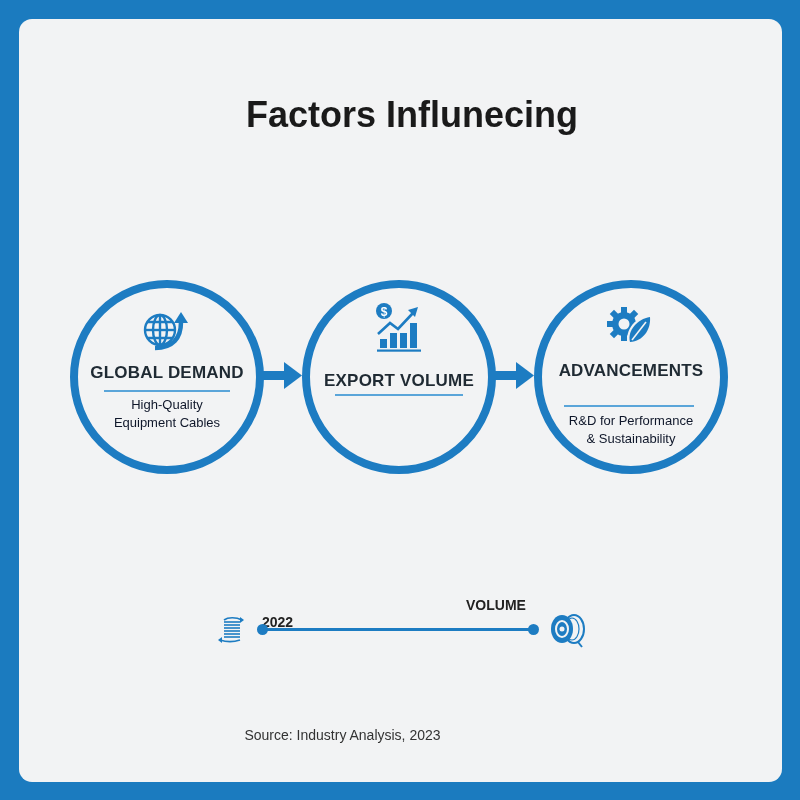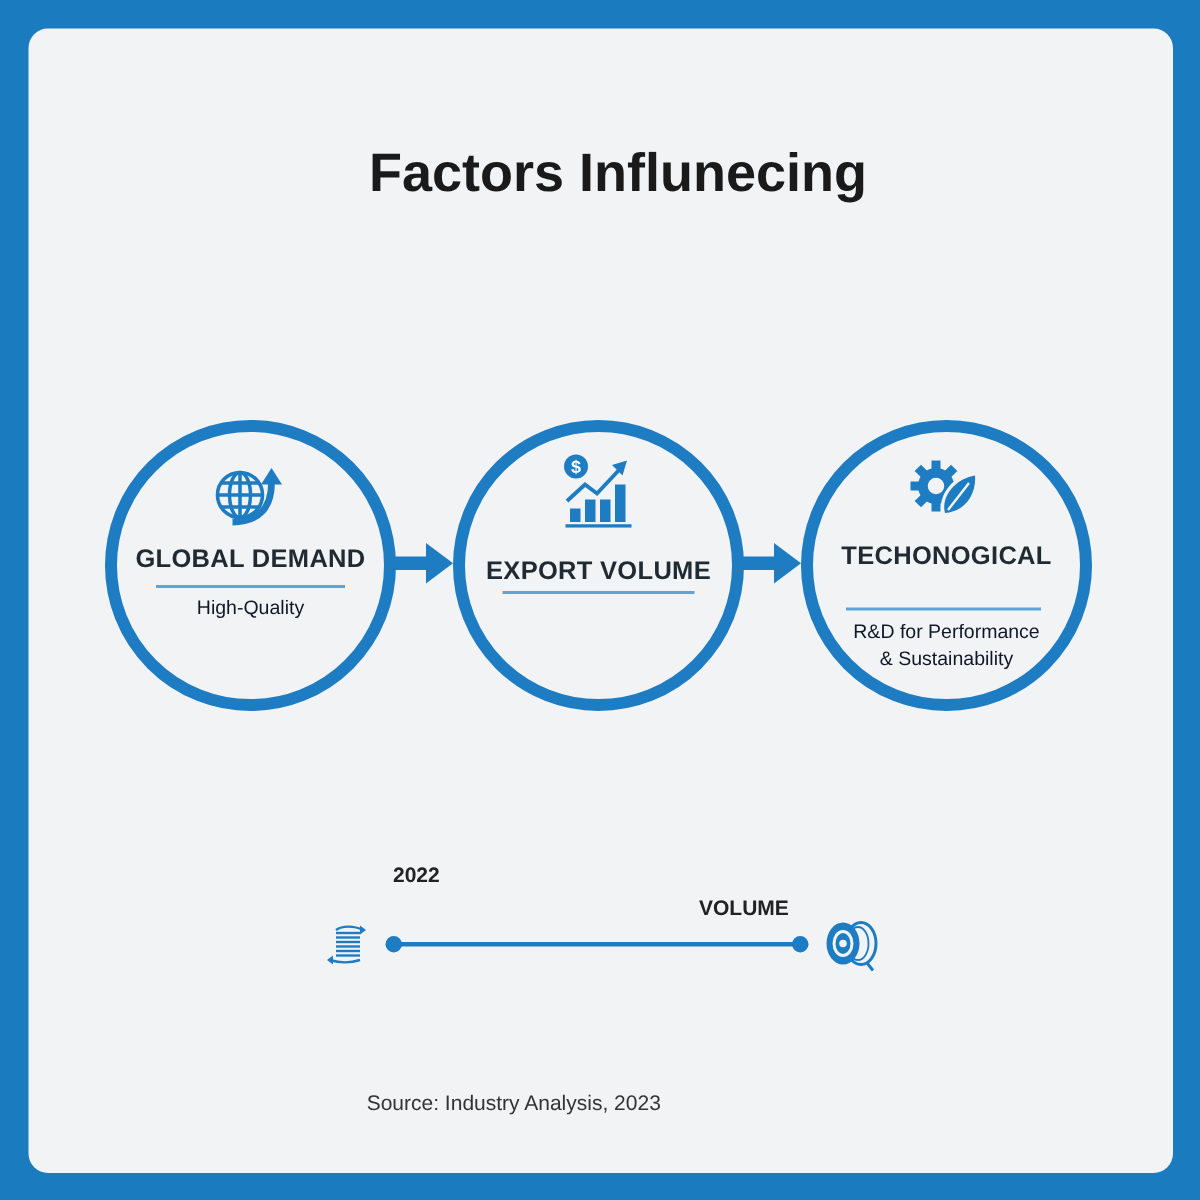--- a/index.html
+++ b/index.html
@@ -35,20 +35,21 @@
         <line x1="4" y1="20" x2="34" y2="20"></line>
         <line x1="19" y1="5" x2="19" y2="35"></line>
         <path d="M7 12 H31 M7 28 H31"></path>
       </g>
       <path d="M14 38 C 32 38, 40 28, 40 12" fill="none" stroke="#1d7cc2" stroke-width="4.5"></path>
       <polygon points="33,13 40,2 47,13" fill="#1d7cc2"></polygon>
     </svg>
     <div class="c-head" style="top:76px;">GLOBAL DEMAND</div>
     <div class="c-rule" style="left:26px; width:126px; top:102px;"></div>
     <div class="c-sub" style="top:108px;">High-Quality</div>
+    <div class="c-sub" style="top:126px;">Equipment Cables</div>
   </div>
 </div>
 
 <div class="mask" style="left:296px; top:358px; width:14px; height:36px;"></div>
 <svg class="arrow" style="left:258px; top:360px;" width="46" height="32" viewBox="0 0 46 32">
   <rect x="0" y="11" width="28" height="9" fill="#1d7cc2"></rect>
   <polygon points="26,2 44,15.5 26,29" fill="#1d7cc2"></polygon>
 </svg>
 
 <div class="circle" style="left:302px; top:280px;">
@@ -86,28 +87,28 @@
         <rect x="29" y="17" width="6" height="6"></rect>
         <rect x="5" y="7" width="6" height="6" transform="rotate(45 8 10)"></rect>
         <rect x="25" y="7" width="6" height="6" transform="rotate(45 28 10)"></rect>
         <rect x="5" y="27" width="6" height="6" transform="rotate(45 8 30)"></rect>
       </g>
       <circle cx="18" cy="20" r="5.5" fill="#f2f3f4"></circle>
       <path d="M22 40 C 18 26, 30 12, 46 10 C 48 26, 38 40, 22 40 Z" fill="#f2f3f4"></path>
       <path d="M24 38 C 21 27, 31 15, 44 13 C 45 26, 37 37, 24 38 Z" fill="#1d7cc2"></path>
       <path d="M26 36 L40 18" stroke="#f2f3f4" stroke-width="1.6"></path>
     </svg>
-    <div class="c-head" style="top:74px;">TECHONOGICAL</div>
+    <div class="c-head" style="top:74px;">ADVANCEMENTS</div>
     <div class="c-rule" style="left:22px; width:130px; top:117px;"></div>
     <div class="c-sub" style="top:142px;">&amp; Sustainability</div>
     <div class="c-sub" style="top:124px;">R&amp;D for Performance</div>
   </div>
 </div>
 
-<div class="tl-label" style="left:262px; top:575px;">2022</div>
+<div class="tl-label" style="left:262px; top:614px;">2022</div>
 <div class="tl-label" style="left:466px; top:597px;">VOLUME</div>
 
 <svg style="position:absolute; left:216px; top:616px;" width="30" height="28" viewBox="0 0 30 28">
   <g stroke="#1d7cc2" stroke-width="1.6" fill="none">
     <line x1="8" y1="6" x2="24" y2="6"></line>
     <line x1="8" y1="9" x2="24" y2="9"></line>
     <line x1="8" y1="12" x2="24" y2="12"></line>
     <line x1="8" y1="15" x2="24" y2="15"></line>
     <line x1="8" y1="18" x2="24" y2="18"></line>
     <line x1="8" y1="21" x2="24" y2="21"></line>

